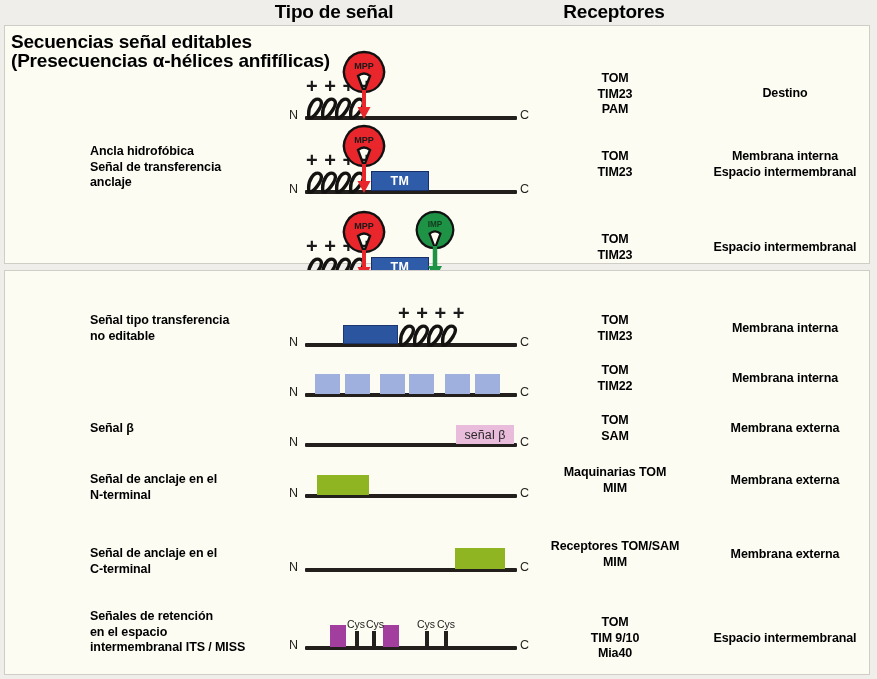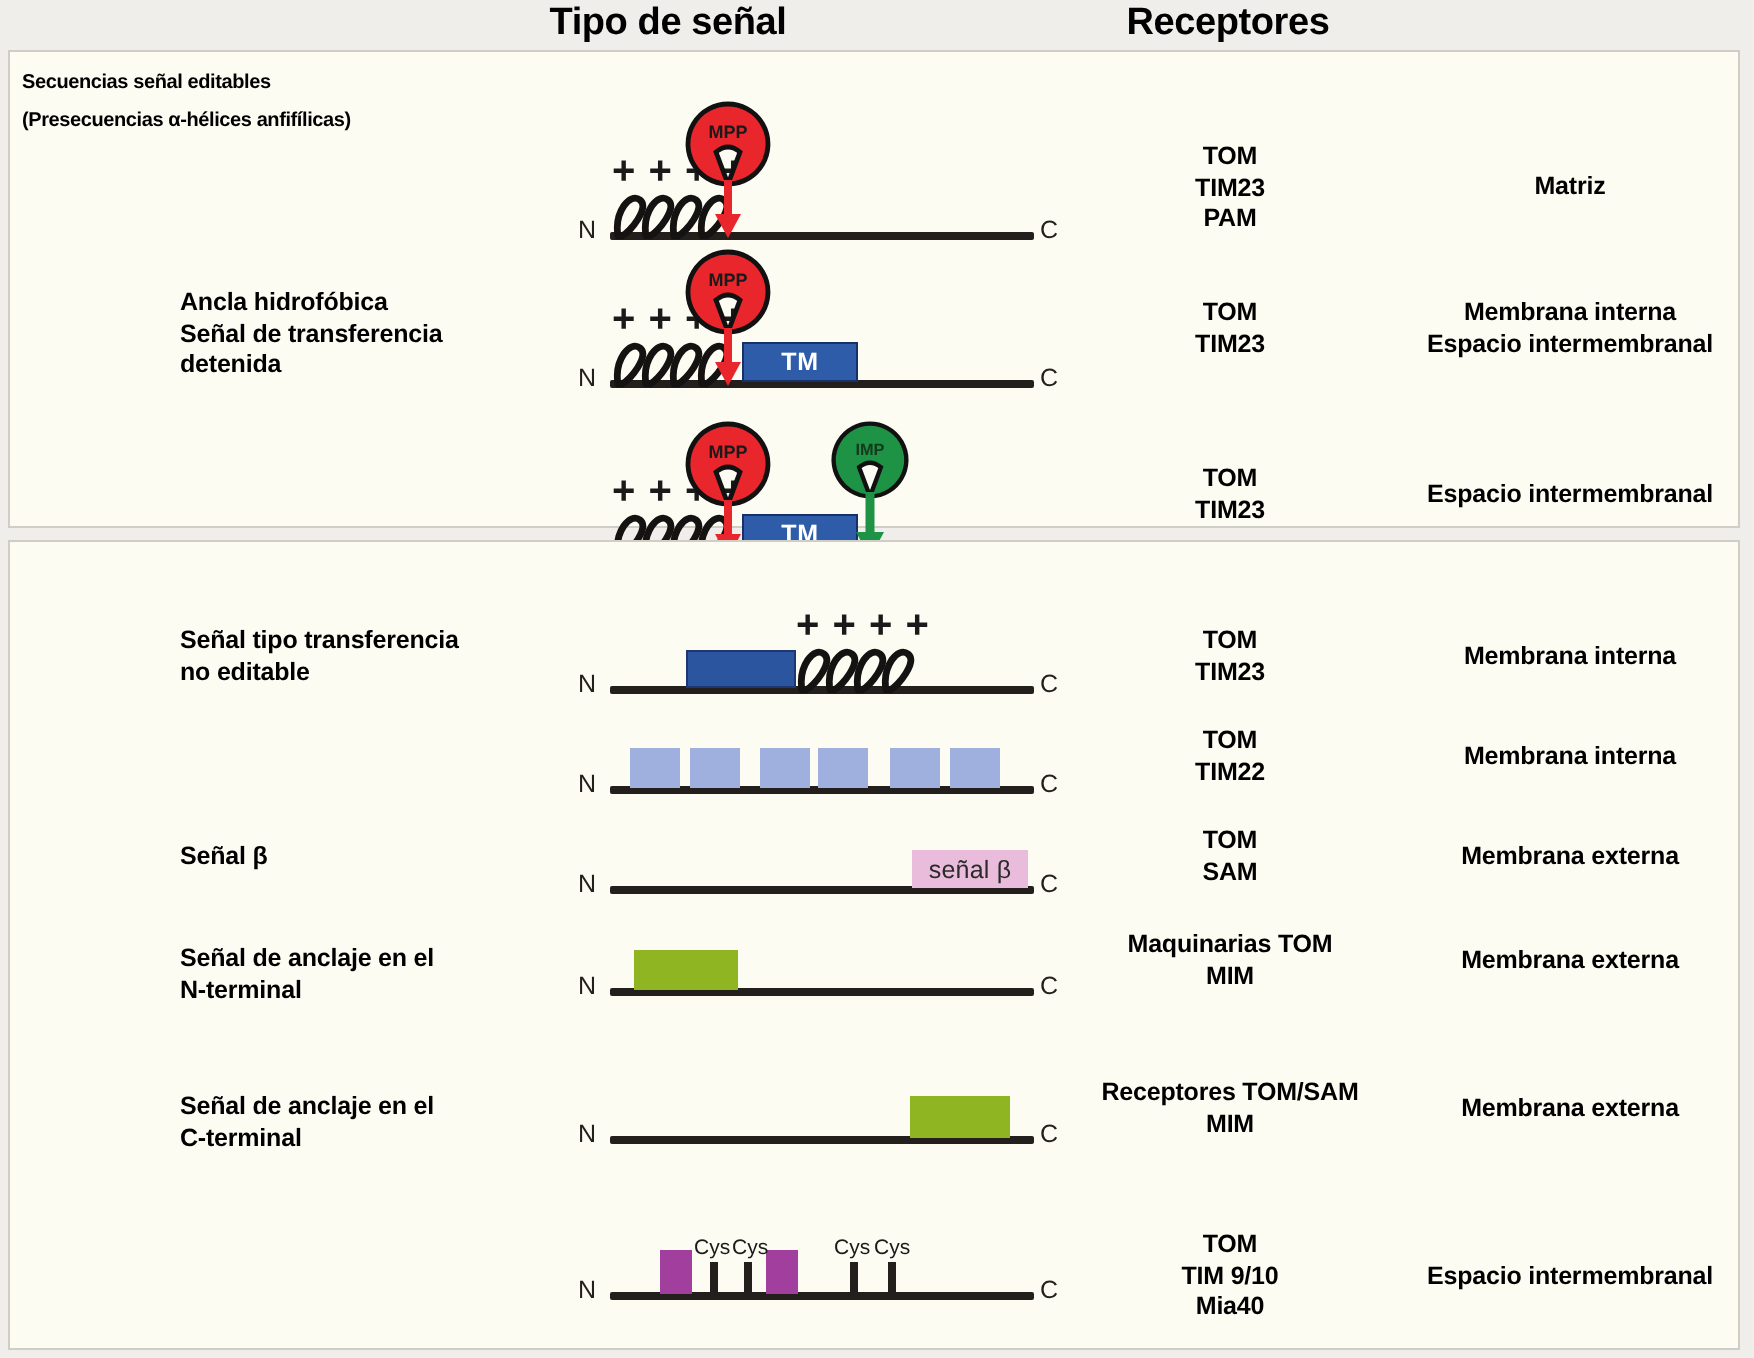--- a/index.html
+++ b/index.html
@@ -32,21 +32,21 @@
     position:absolute;left:4px;width:866px;
     background:#fdfcf3;
     border:1px solid #cfcdc6;
     box-sizing:border-box;
   }
   #panel-editables{top:25px;height:239px;}
   #panel-no-editables{top:270px;height:405px;}
 
   .panel-title{
     position:absolute;
-    font-size:10px;font-weight:bold;
+    font-size:19px;font-weight:bold;
     line-height:19px;
     white-space:pre-line;
     letter-spacing:-0.2px;
   }
   #title-editables{left:6px;top:6px;}
   #title-no-editables{left:8px;top:8px;}
 
   
   .row{position:absolute;left:0;width:866px;}
 
@@ -147,28 +147,28 @@
 
         <svg class="arrow" style="left:349px;top:44px;" width="20" height="30" viewBox="0 0 20 30">
           <line x1="10" y1="0" x2="10" y2="20" stroke="#e8262b" stroke-width="4"></line>
           <polygon points="10,29 3.5,17 16.5,17" fill="#e8262b"></polygon>
         </svg>
       </div>
 
       <div class="cell-mach" style="top:25px;">TOM
 TIM23
 PAM</div>
-      <div class="cell-dest" style="top:40px;">Matriz</div>
+      <div class="cell-dest" style="top:40px;">Destino</div>
     </div>
 
     <div class="row" style="top:97px;height:78px;">
 
       <div class="row-label" style="left:85px;top:21px;width:210px;">Ancla hidrofóbica
 Señal de transferencia
-detenida</div>
+anclaje</div>
 
       <div class="prot" style="left:0;top:0;">
         <div class="backbone" style="left:300px;top:67px;width:212px;"></div>
         <span class="term" style="left:284px;top:59px;">N</span>
         <span class="term" style="left:515px;top:59px;">C</span>
 
         <svg class="helix" style="left:300px;top:45px;" width="62" height="26" viewBox="0 0 62 26">
           <g fill="none" stroke="#151312" stroke-width="3.4" stroke-linecap="round">
             <path d="M4 24 C 2 12, 10 2, 15 6 C 20 10, 10 22, 6 24"></path>
             <path d="M18 24 C 16 12, 24 2, 29 6 C 34 10, 24 22, 20 24"></path>
@@ -336,20 +336,23 @@
 
         <div class="box box-green" style="left:450px;top:13px;width:50px;height:21px;"></div>
       </div>
 
       <div class="cell-mach" style="top:4px;">Receptores TOM/SAM
 MIM</div>
       <div class="cell-dest" style="top:12px;">Membrana externa</div>
     </div>
 
     <div class="row" style="top:330px;height:70px;">
+      <div class="row-label" style="left:85px;top:8px;width:215px;">Señales de retención
+en el espacio
+intermembranal ITS / MISS</div>
 
       <div class="prot" style="left:0;top:0;">
         <div class="backbone" style="left:300px;top:45px;width:212px;"></div>
         <span class="term" style="left:284px;top:37px;">N</span>
         <span class="term" style="left:515px;top:37px;">C</span>
 
         <div class="box box-purple" style="left:325px;top:24px;width:16px;height:22px;"></div>
         <div class="box box-purple" style="left:378px;top:24px;width:16px;height:22px;"></div>
 
         <div class="cysbar" style="left:350px;top:30px;height:16px;"></div>

